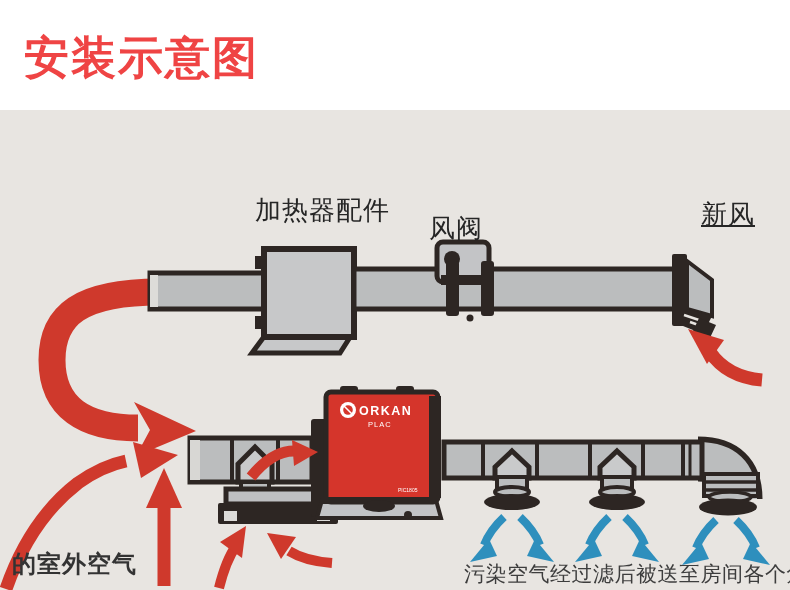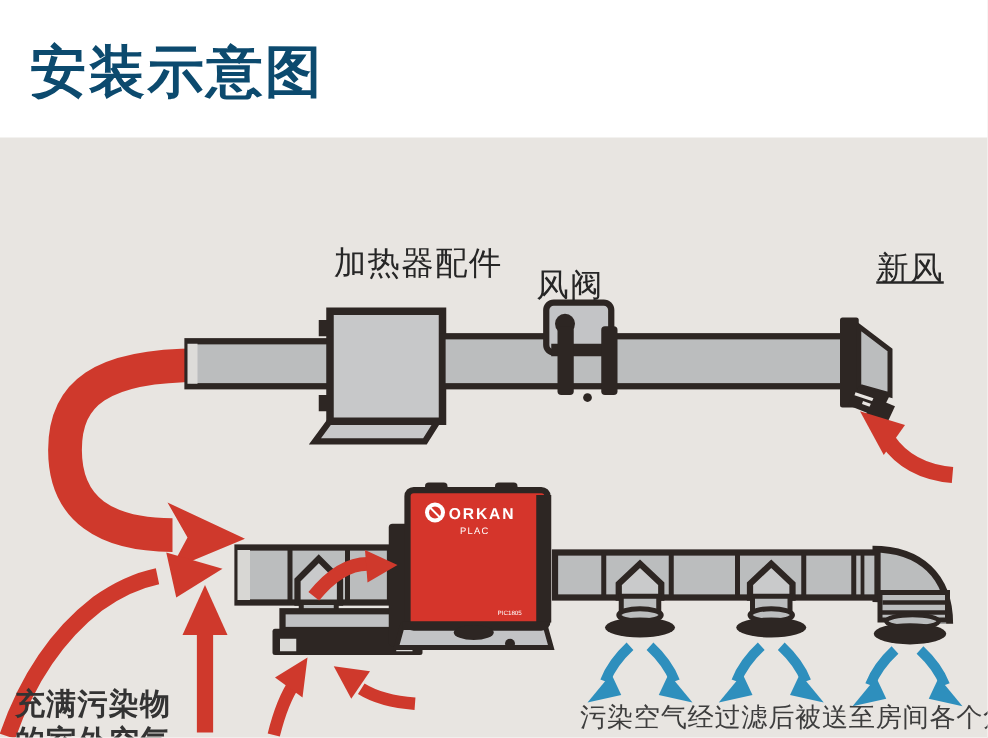--- a/index.html
+++ b/index.html
@@ -4,21 +4,21 @@
 <style>
   html,body{margin:0;padding:0;}
   body{
     width:790px;height:590px;position:relative;overflow:hidden;
     background:#ffffff;
     font-family:"Liberation Sans","DejaVu Sans",sans-serif;
   }
   .title-bar{position:absolute;left:0;top:0;width:790px;height:110px;background:#ffffff;}
   .page-title{
     position:absolute;left:24px;top:28px;
-    font-size:45px;font-weight:bold;color:#0c4a6e;letter-spacing:2px;
+    font-size:45px;font-weight:bold;color:#ef4444;letter-spacing:2px;
   }
   .diagram-bg{position:absolute;left:0;top:110px;width:790px;height:480px;background:#e8e5e1;}
   .diagram-svg{position:absolute;left:0;top:110px;width:790px;height:480px;}
   .lbl{
     position:absolute;color:#262626;font-weight:500;white-space:nowrap;
   }
   .lbl-component{font-size:26px;letter-spacing:1px;}
   .caption-left{
     position:absolute;left:12px;top:549px;font-size:24px;font-weight:600;
     color:#333;line-height:30px;letter-spacing:1px;
@@ -189,22 +189,21 @@
     <path d="M 625 517 Q 639 530 645 545" fill="none" stroke="#2e8fbd" stroke-width="8"></path>
     <polygon points="659,562 640,539 632,556" fill="#2e8fbd"></polygon>
 
     <path d="M 716 520 Q 702 533 696 548" fill="none" stroke="#2e8fbd" stroke-width="8"></path>
     <polygon points="682,565 701,542 709,559" fill="#2e8fbd"></polygon>
     <path d="M 736 520 Q 750 533 756 548" fill="none" stroke="#2e8fbd" stroke-width="8"></path>
     <polygon points="770,565 751,542 743,559" fill="#2e8fbd"></polygon>
   </g>
 </svg>
 
-<div class="lbl lbl-component" style="left:255px;top:193px;margin-left:12px;">加热器配件</div>
+<div class="lbl lbl-component" style="left:255px;top:193px;">加热器配件</div>
 <div class="lbl lbl-component" style="left:429px;top:211px;text-align:right;">风阀</div>
 <div class="lbl lbl-component" style="left:701px;top:197px;text-decoration:underline;">新风</div>
 
 <div class="caption-left">
-  <div>充满污染物</div>
   <div>的室外空气</div>
 </div>
 
 <div class="caption-right">污染空气经过滤后被送至房间各个角</div>
 
 </body></html>

